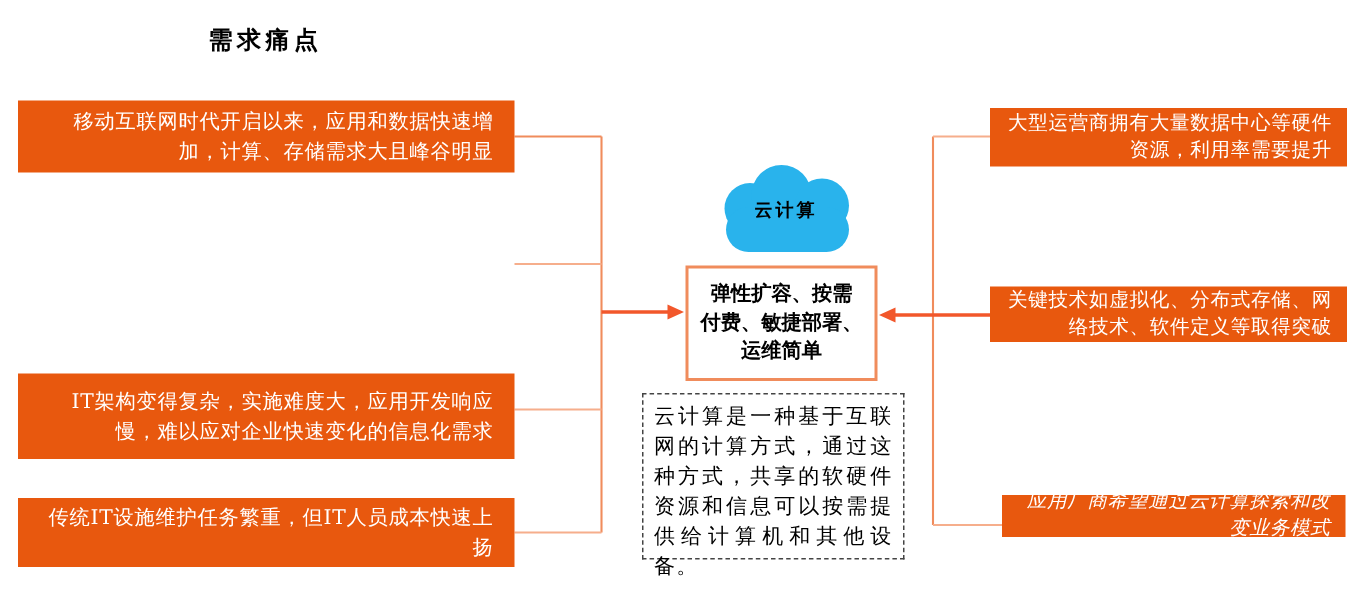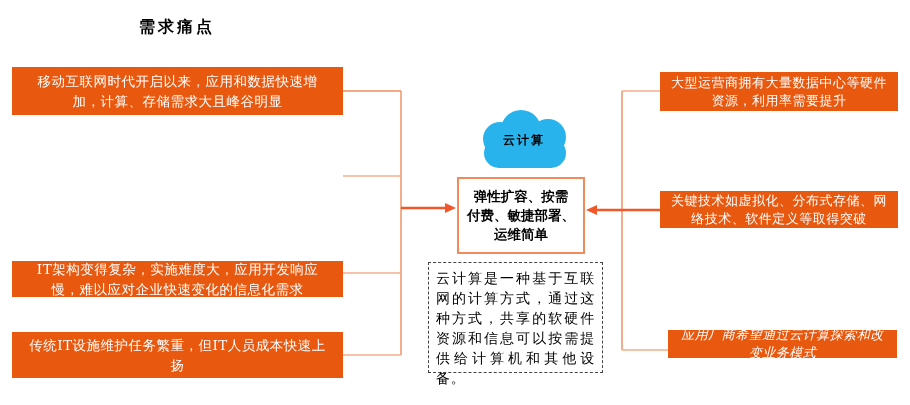--- a/index.html
+++ b/index.html
@@ -25,34 +25,34 @@
   .header-right { top: 17px; left: 703px; width: 155px; }
 
   .node-box {
     position: absolute;
     box-sizing: border-box;
     background: var(--box_fill, #E8580E);
     color: #ffffff;
     font-size: 13.5px;
     line-height: 20px;
     letter-spacing: 0.5px;
-    text-align: center;
+    text-align: right;
     display: flex;
     align-items: center;
     justify-content: center;
     padding: 2px 14px;
   }
   .lbox { left: 12px; width: 331px; }
   .lbox1 { top: 67px;  height: 48px; }
   .lbox2 { top: 152px; height: 46px; }
-  .lbox3 { top: 249px; height: 36px; margin-top: 12px; }
+  .lbox3 { top: 249px; height: 57px; }
   .lbox4 { top: 332px; height: 46px; }
 
   .rbox { left: 660px; width: 238px; font-size: 13px; line-height: 18px; padding: 2px 10px; }
-  .rbox1 { top: 72px;  height: 39px; }
+  .rbox1 { top: 72px;  height: 39px; font-family: Liberation Mono, monospace; }
   .rbox2 { top: 191px; height: 37px; }
   .rbox3 { top: 330px; height: 28px; left: 668px; width: 229px; font-style: italic; }
 
   .connector-layer {
     position: absolute;
     left: 0; top: 0;
     width: 910px; height: 405px;
     pointer-events: none;
   }
   .line-light   { stroke: var(--line_light, #F08C5C);   stroke-width: 1.4; fill: none; }

